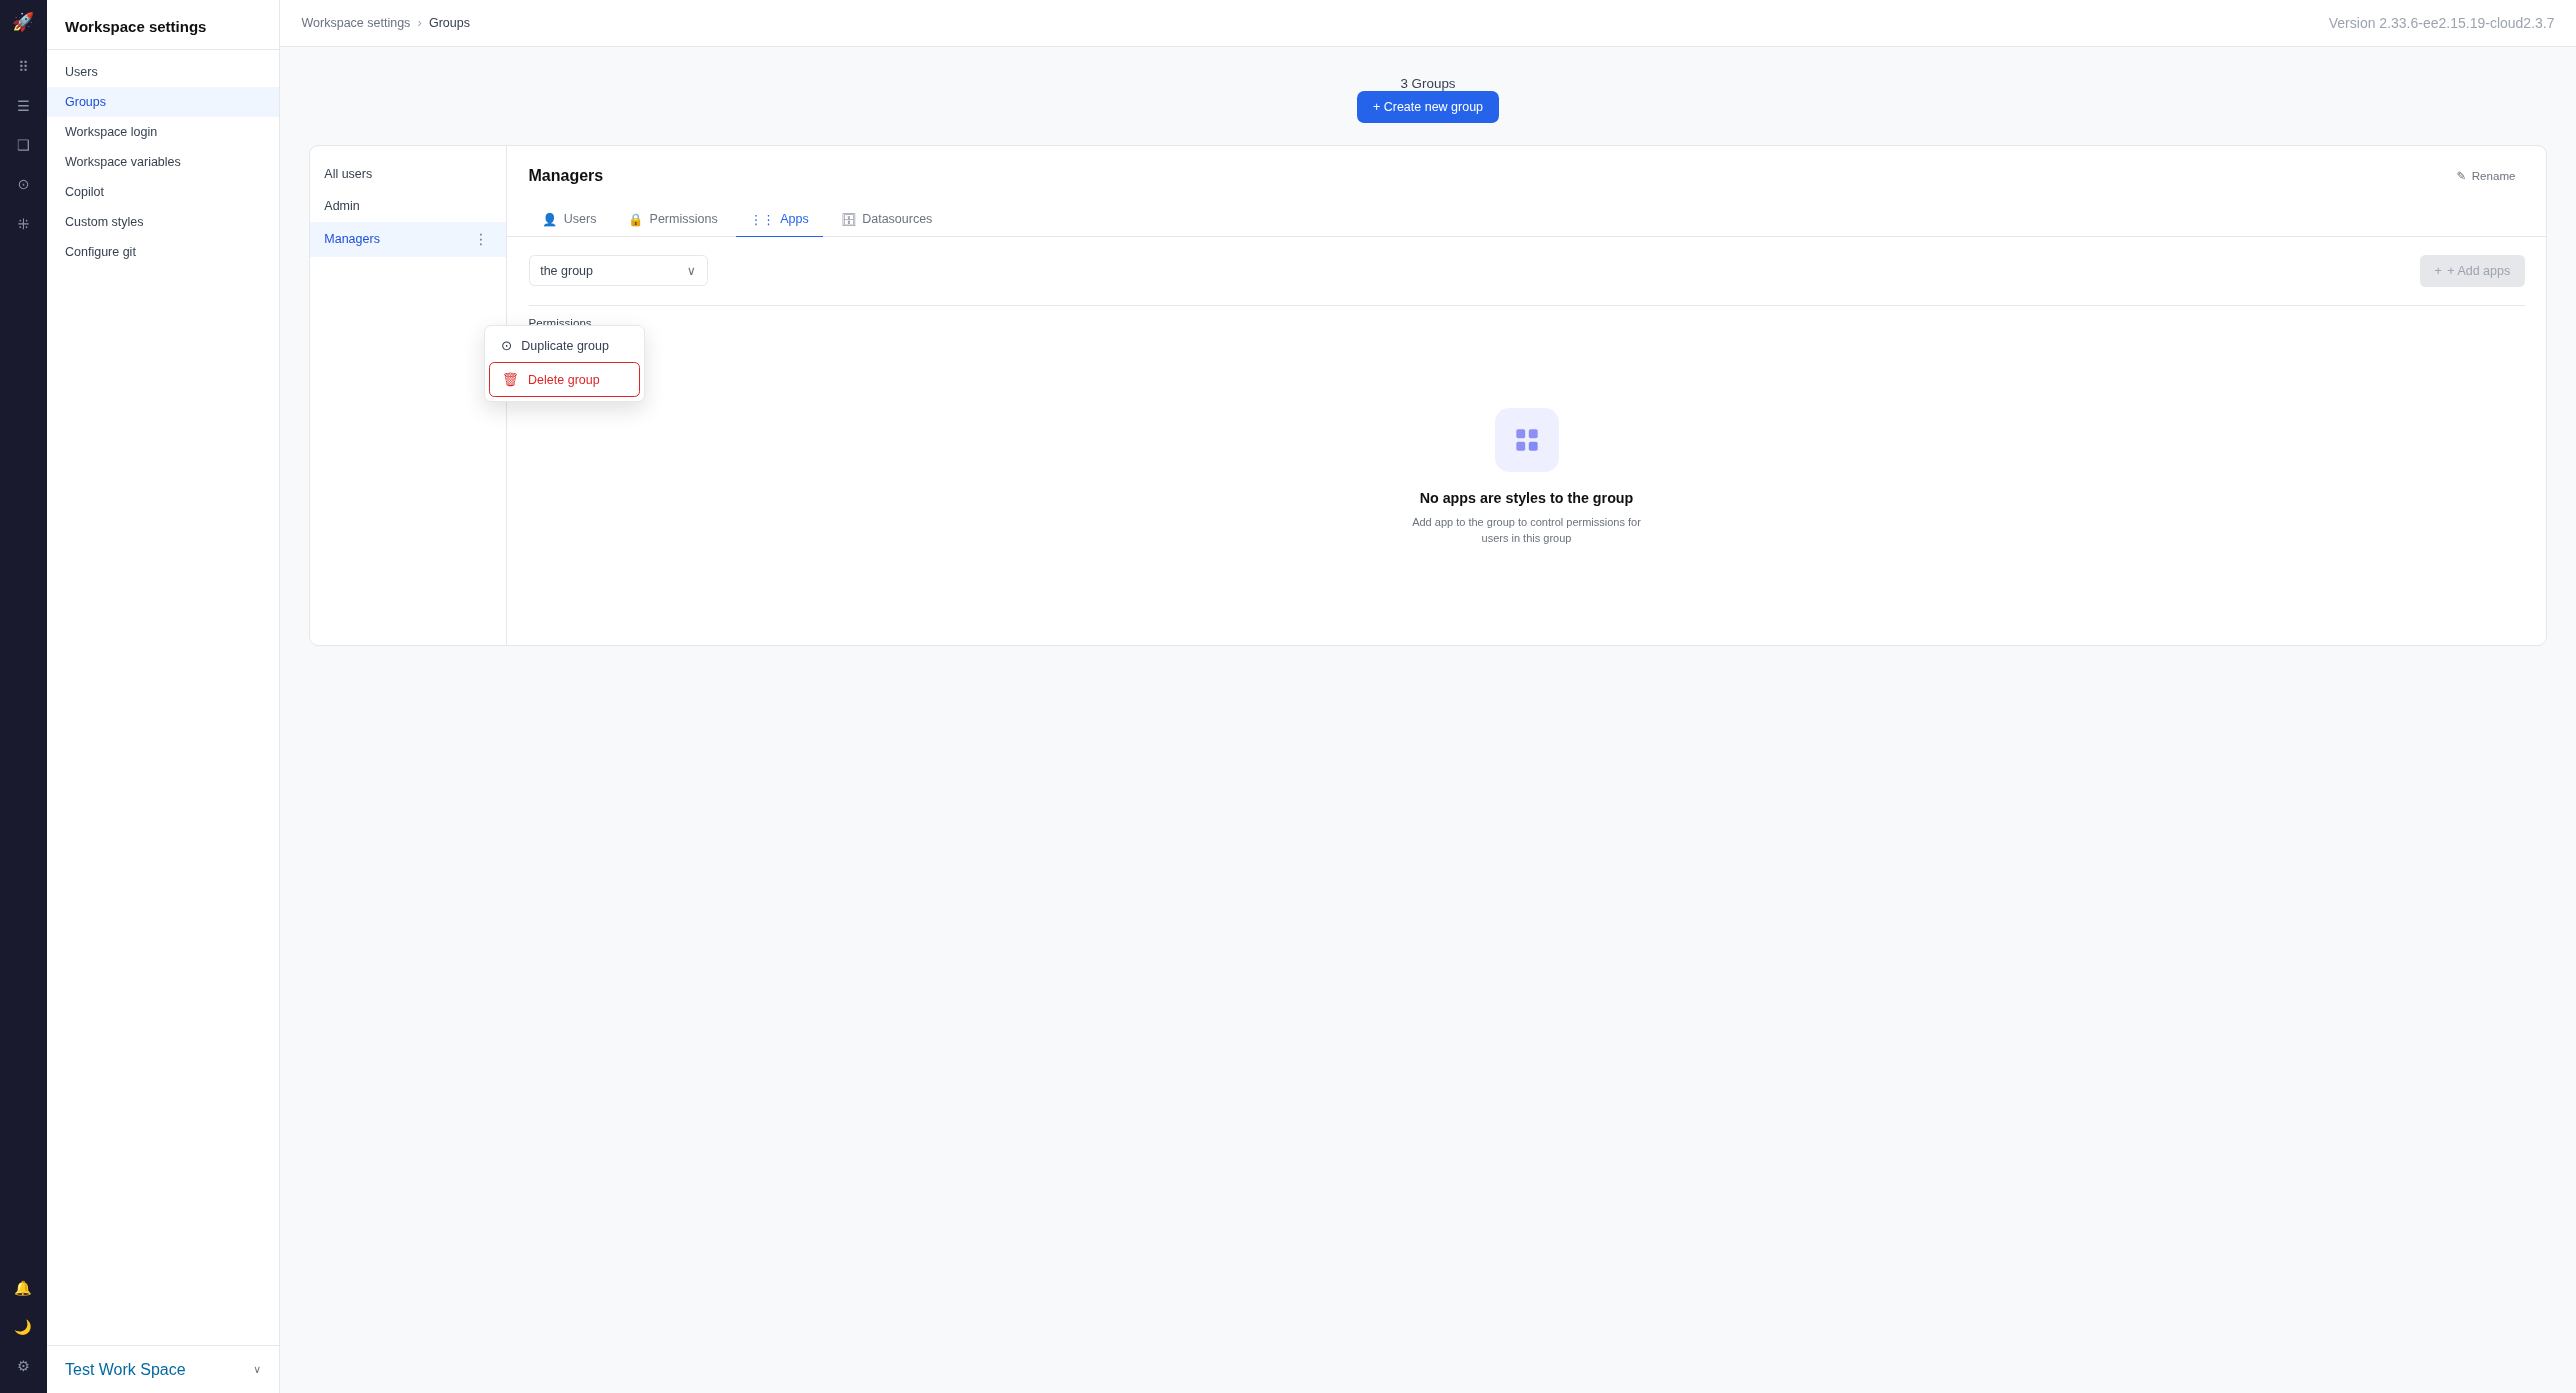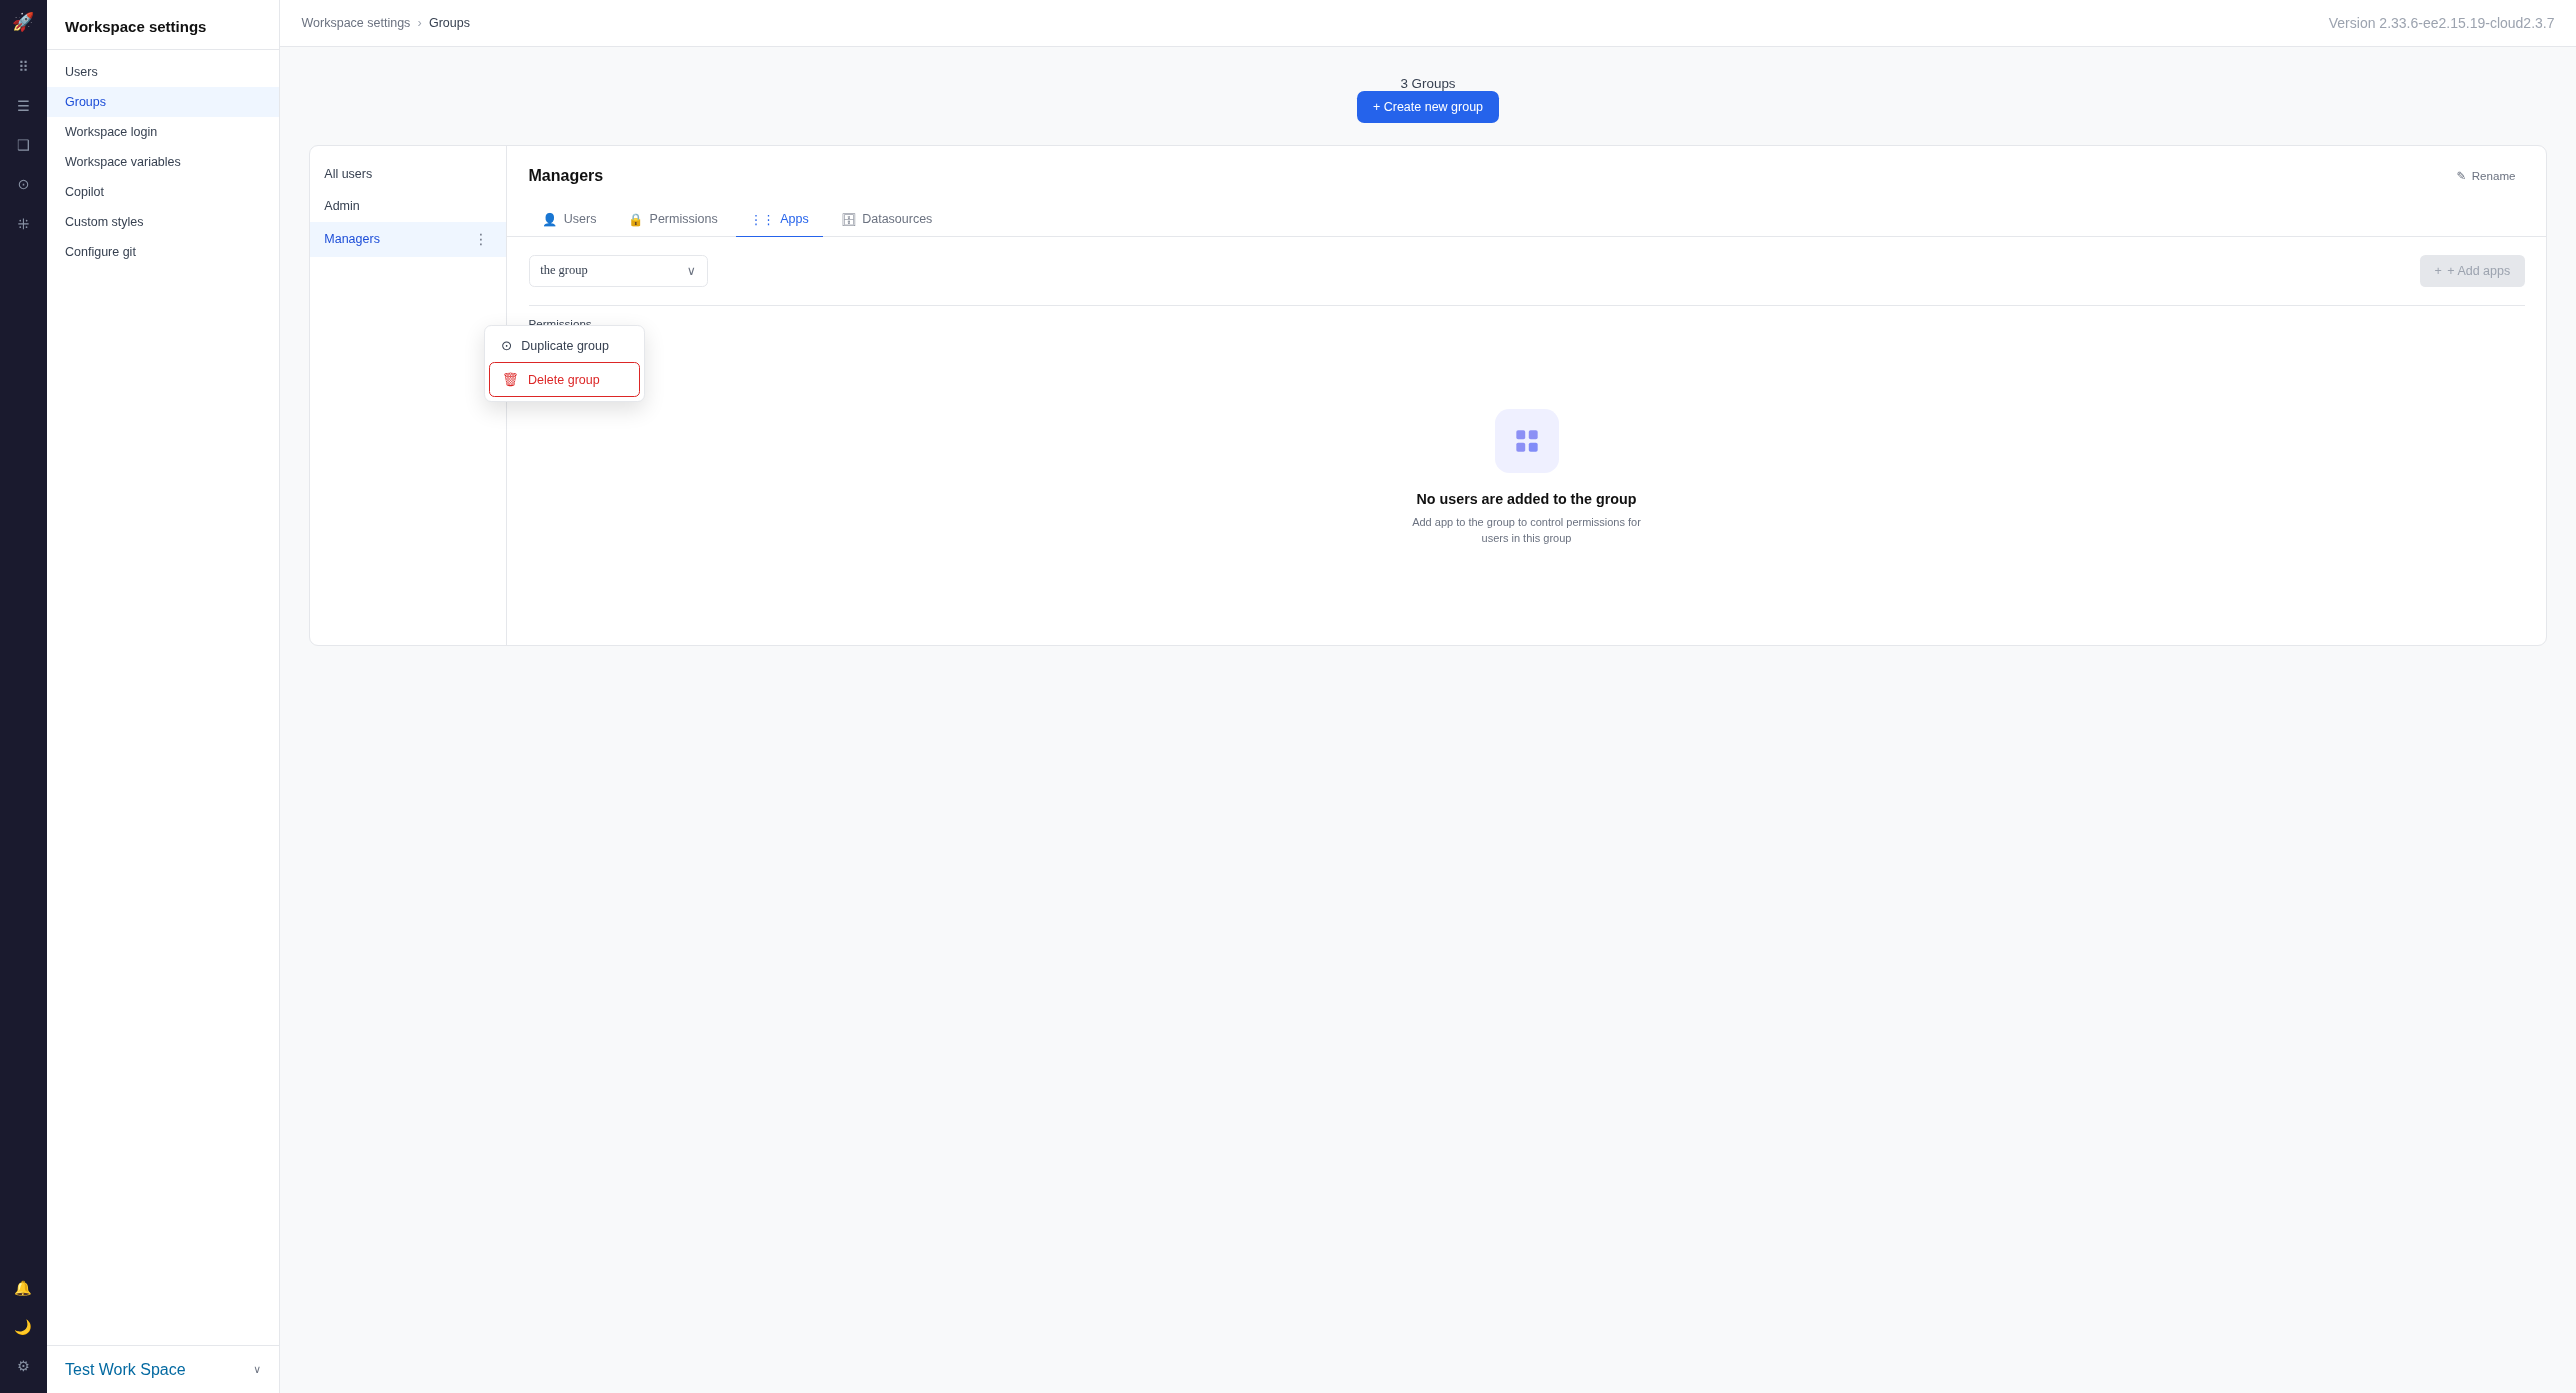--- a/index.html
+++ b/index.html
@@ -195,21 +195,20 @@
     .filter-select {
       border: 0.9px solid #e5e7eb;
       border-radius: 5.4px;
       padding: 7.2px 10.7px;
       font-size: 12.5px;
       color: #374151;
       background: #fff;
       cursor: pointer;
       display: flex; align-items: center; gap: 7.2px;
       min-width: 179px;
-      font-family: Liberation Serif, serif;
     }
     .filter-select .chevron { color: #6b7280; margin-left: auto; }
 
     .add-apps-btn {
       background: #e5e7eb;
       color: #9ca3af;
       border: none;
       padding: 9px 14.3px;
       border-radius: 5.4px;
       font-size: 12.5px;
@@ -407,21 +406,21 @@
 
             <div class="empty-state">
               <div class="empty-icon">
                 <svg width="32" height="32" viewBox="0 0 36 36" fill="none" xmlns="http://www.w3.org/2000/svg">
                   <rect x="6" y="6" width="10" height="10" rx="2" fill="#6366f1" opacity="0.7"></rect>
                   <rect x="20" y="6" width="10" height="10" rx="2" fill="#6366f1" opacity="0.7"></rect>
                   <rect x="6" y="20" width="10" height="10" rx="2" fill="#6366f1" opacity="0.7"></rect>
                   <rect x="20" y="20" width="10" height="10" rx="2" fill="#818cf8" opacity="1"></rect>
                 </svg>
               </div>
-              <div class="empty-title">No users are added to the group</div>
+              <div class="empty-title">No apps are styles to the group</div>
               <div class="empty-desc">Add app to the group to control permissions for users in this group</div>
             </div>
           </div>
         </div>
 
         <div class="dropdown-menu">
           <div class="dropdown-item">
             <span class="dropdown-icon">⊙</span>
             <span>Duplicate group</span>
           </div>

